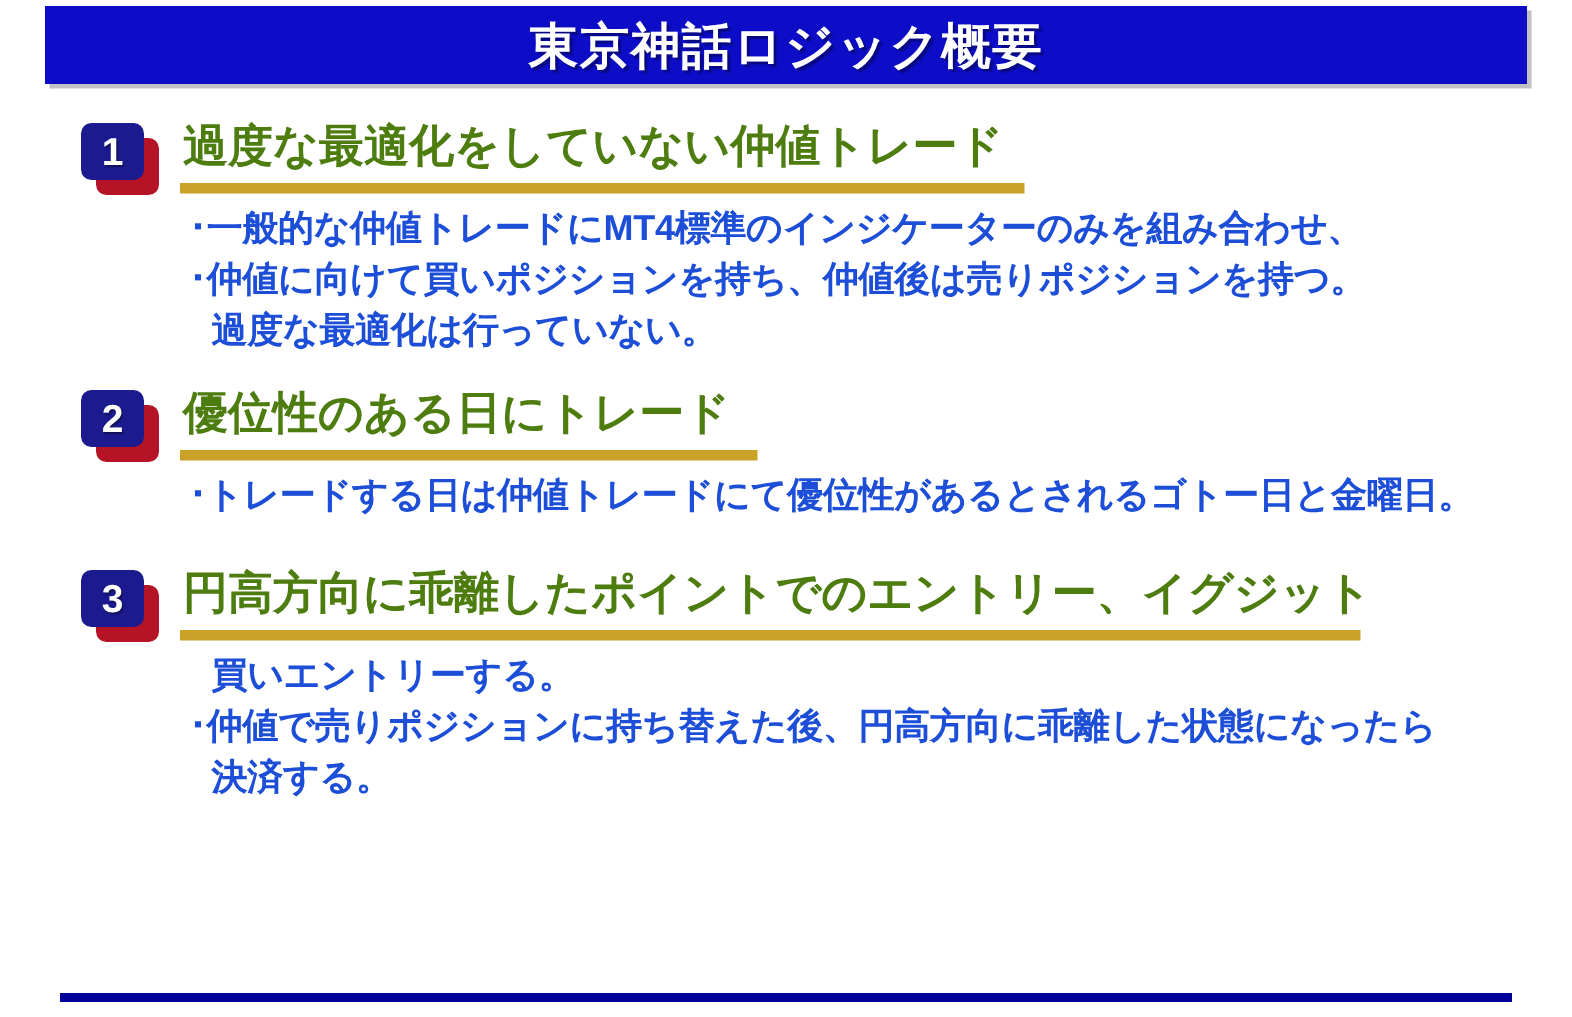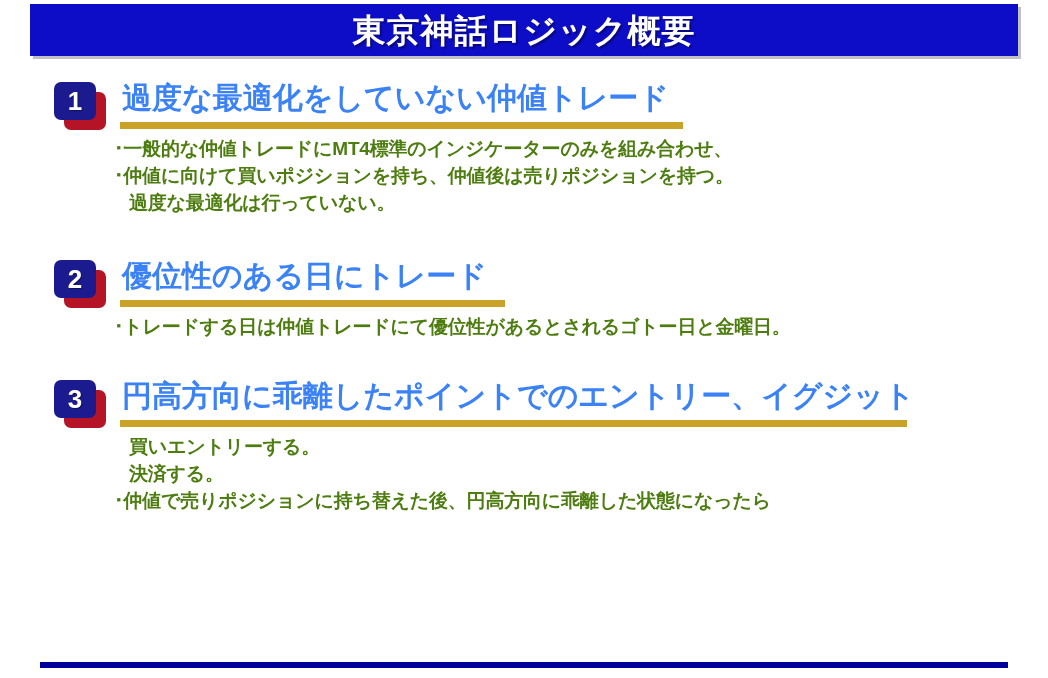--- a/index.html
+++ b/index.html
@@ -96,21 +96,21 @@
     line-height: 1;
     text-shadow: 1px 1px 1px rgba(0,0,0,0.4);
   }
 
   .head-text {
     position: absolute;
     left: 122px;
     top: 0px;
     font-size: 30px;
     font-weight: bold;
-    color: #3b82f6;
+    color: #4d7c0f;
     line-height: 1.18;
     white-space: nowrap;
   }
   .head-rule {
     position: absolute;
     left: 120px;
     height: 7px;
     background: #c9a227;
     top: 42px;
   }
@@ -119,26 +119,27 @@
   #rule-3 { width: 787px; }
 
   
   .bullets {
     position: absolute;
     left: 114px;
     top: 56px;
     width: 900px;
   }
   .bullet-line {
-    font-size: 19px;
-    font-weight: bold;
-    color: #4d7c0f;
+    font-size: 24px;
+    font-weight: bold;
+    color: #1d4ed8;
     line-height: 1.42;
     white-space: nowrap;
     letter-spacing: -0.2px;
+    margin-left: 12px;
   }
   .bullet-line.indent {
     padding-left: 15px;
   }
 
   
   .footer-rule {
     position: absolute;
     left: 40px;
     top: 662px;
@@ -196,20 +197,20 @@
         <div class="badge-shadow"></div>
         <div class="badge-main">
           <span class="badge-num">3</span>
         </div>
       </div>
       <div class="head-text">円高方向に乖離したポイントでのエントリー、イグジット</div>
       <div class="head-rule" id="rule-3"></div>
     </div>
     <div class="bullets">
       <div class="bullet-line indent">買いエントリーする。</div>
+      <div class="bullet-line">･仲値で売りポジションに持ち替えた後、円高方向に乖離した状態になったら</div>
       <div class="bullet-line indent">決済する。</div>
-      <div class="bullet-line">･仲値で売りポジションに持ち替えた後、円高方向に乖離した状態になったら</div>
     </div>
   </div>
 
   <div class="footer-rule"></div>
 
 </div>
 
 </body></html>

